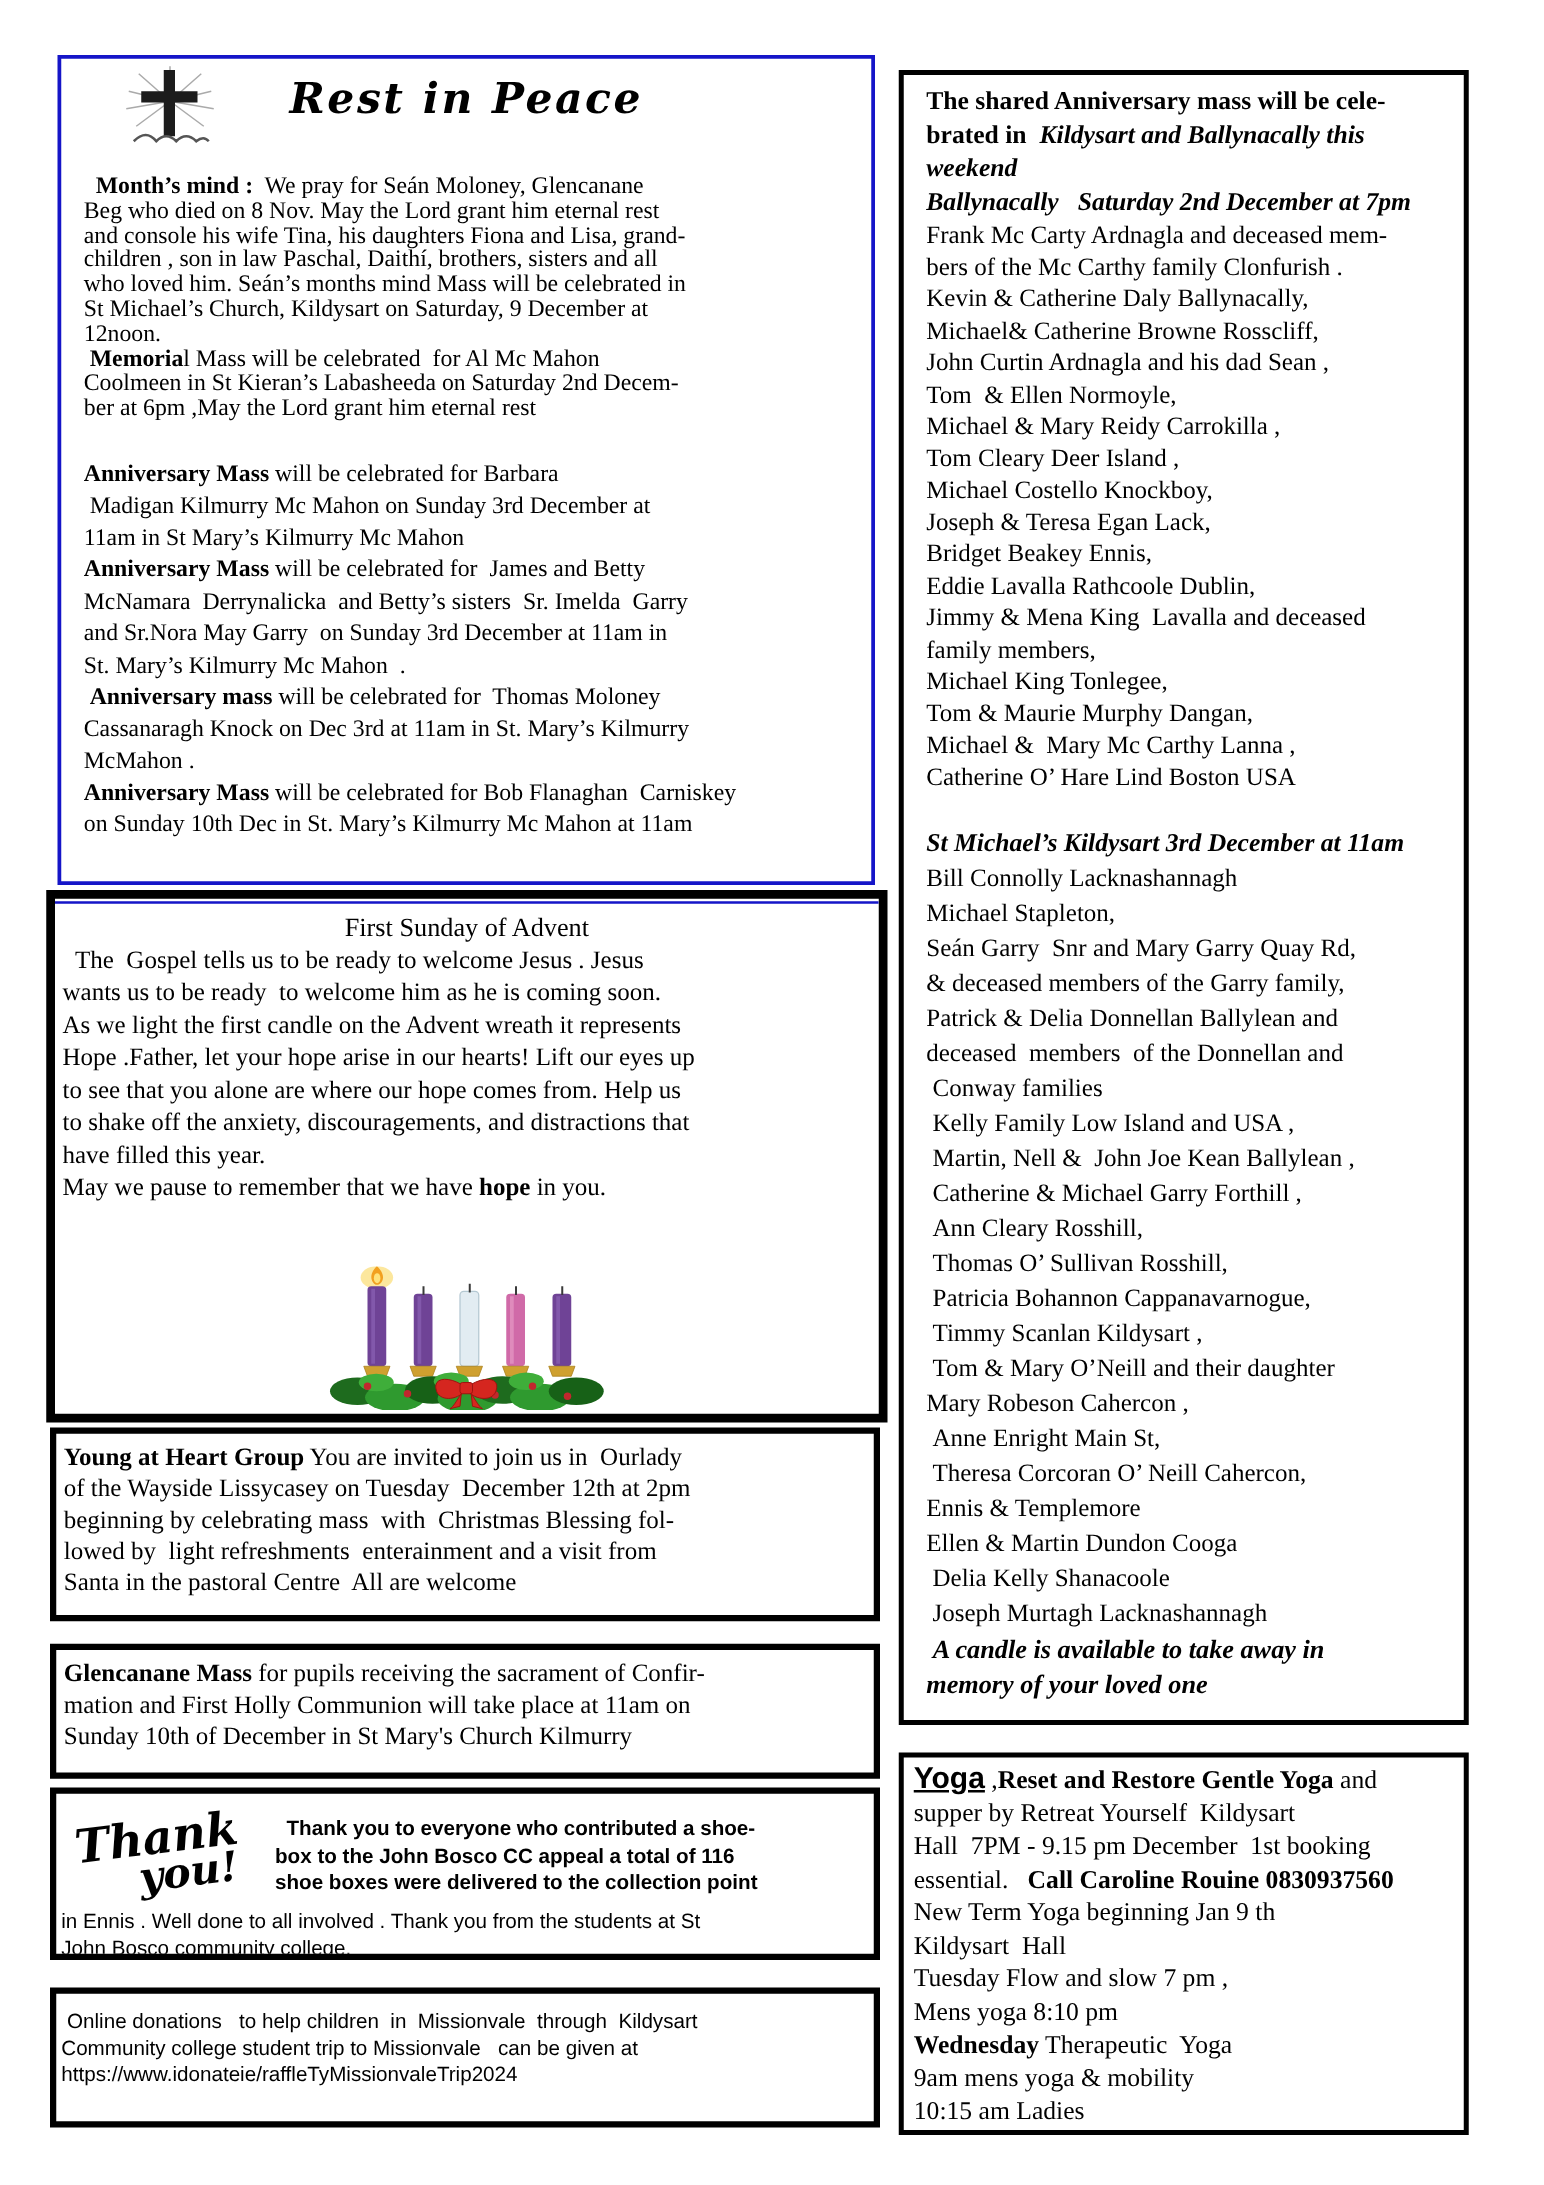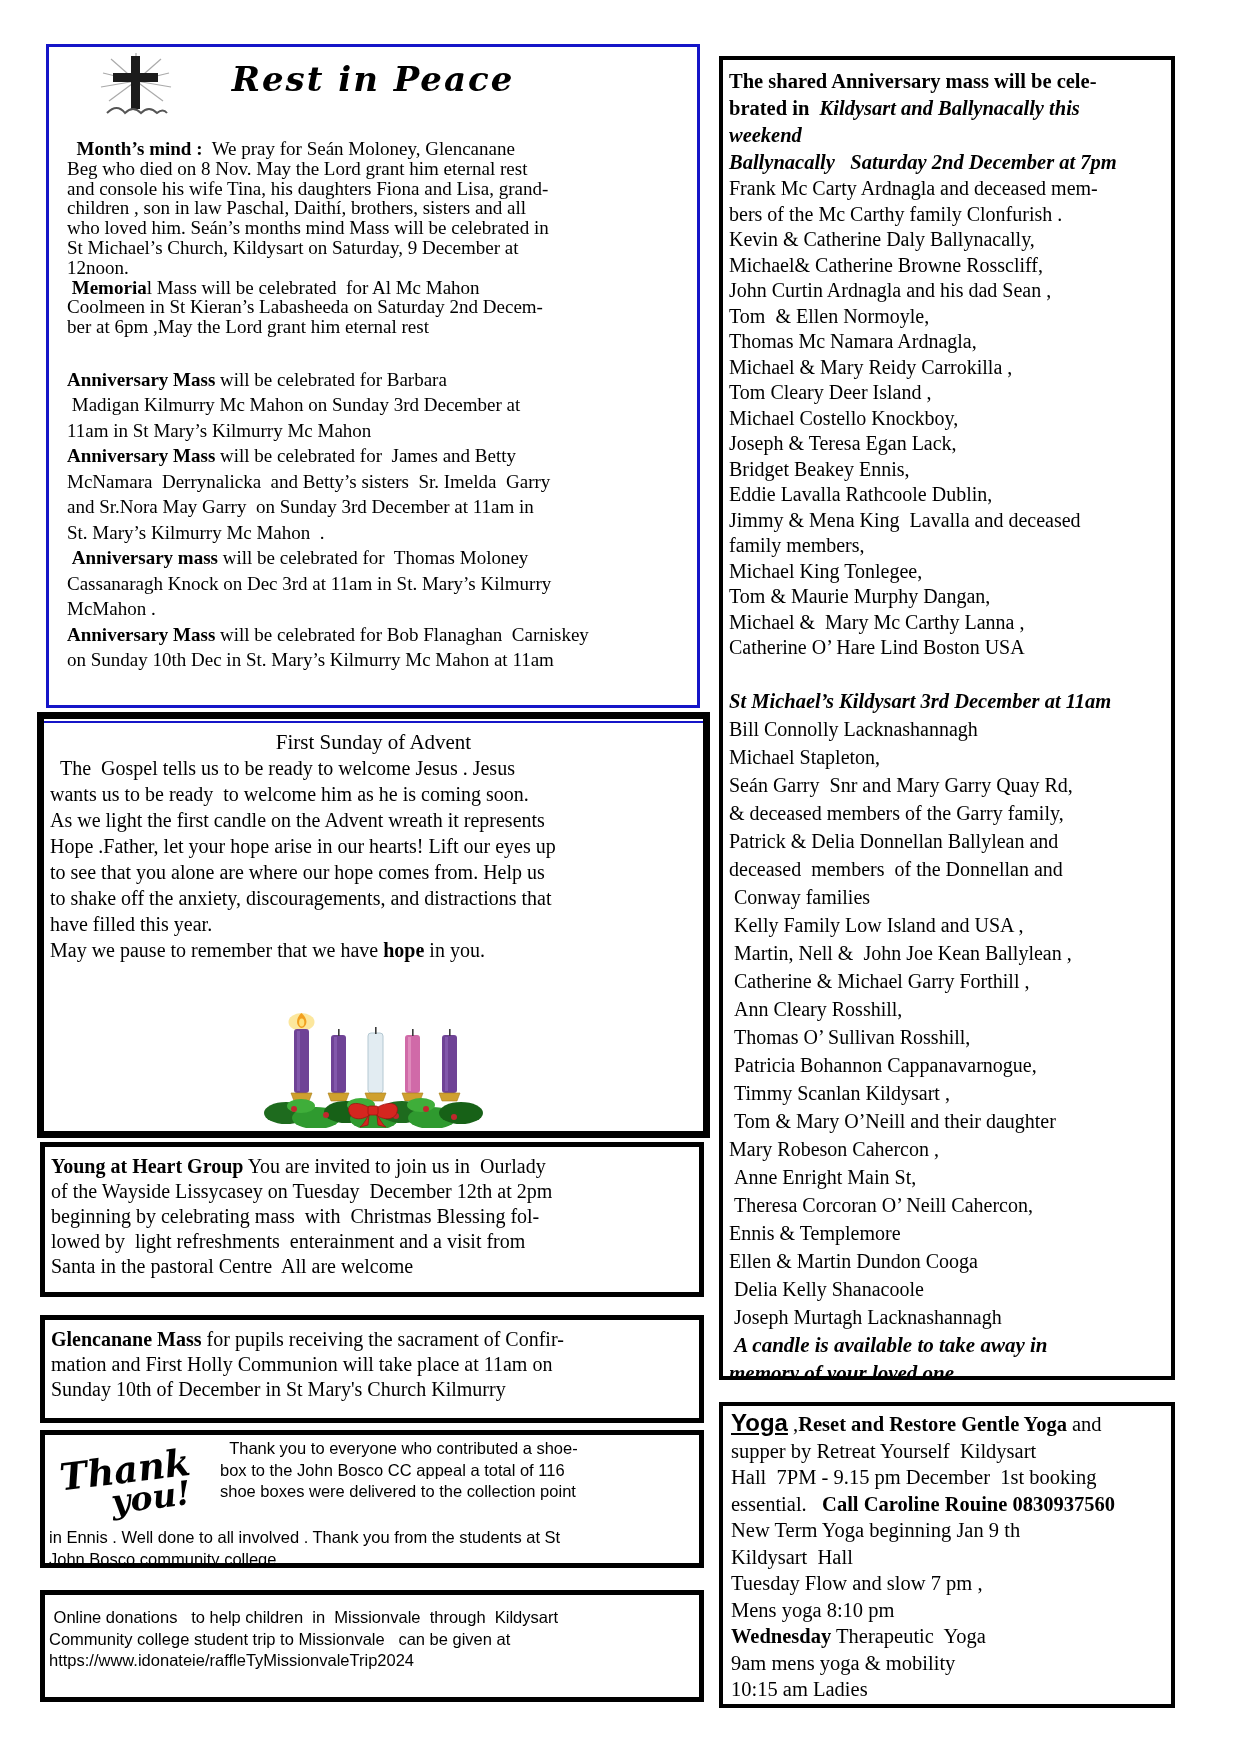--- a/index.html
+++ b/index.html
@@ -30,25 +30,25 @@
   .advent-title{text-align:center;font-weight:400;font-size:21px;line-height:26px;}
   .advent-p{font-size:20px;line-height:26px;}
   .wreath-wrap{margin:50px auto 0 auto;width:235px;}
   .std-p{font-size:20px;line-height:25px;padding:7px 16px 0 6px;}
   .sans-box{font-family:"Liberation Sans",sans-serif;font-size:16.5px;line-height:21.7px;}
   .thanks-top{position:relative;min-height:92px;}
   .thanks-logo{position:absolute;left:16px;top:14px;width:190px;transform:rotate(-7deg);
                font-family:"DejaVu Serif",serif;font-style:italic;font-weight:700;}
   .thanks-logo .l1{font-size:37px;line-height:34px;}
   .thanks-logo .l2{font-size:33px;line-height:28px;margin-left:48px;}
-  .thanks-beside{padding:3px 4px 0 175px;}
+  .thanks-beside{padding:18px 4px 0 175px;font-weight:bold;}
   .thanks-below{padding:0 4px 0 4px;}
   .online-p{padding:12px 4px 0 4px;}
   
-  .ann-inner{padding:8px 8px 0 6px;}
+  .ann-inner{padding:8px 8px 0 18px;}
   .ann-intro{font-size:20.5px;line-height:27px;}
   .name-line{font-size:20px;}
   .list-bally .name-line{line-height:25.5px;}
   .list-kil .name-line{line-height:28px;}
   .kil-header{font-size:20.5px;line-height:28px;font-weight:700;font-style:italic;
               margin-top:26px;}
   .candle-note{font-size:21px;line-height:28px;}
   .yoga-p{font-size:20.5px;line-height:26.5px;padding:4px 6px 0 8px;}
 </style>
 </head>
@@ -219,21 +219,20 @@
 weekend</span><span class="seg-n">
 </span><span class="seg-bi">Ballynacally   Saturday 2nd December at 7pm</span></div>
       <div class="list-bally">
 
       <div class="name-line">Frank Mc Carty Ardnagla and deceased mem-
 bers of the Mc Carthy family Clonfurish .</div>
           <div class="name-line">Kevin &amp; Catherine Daly Ballynacally,</div>
           <div class="name-line">Michael&amp; Catherine Browne Rosscliff,</div>
           <div class="name-line">John Curtin Ardnagla and his dad Sean ,</div>
           <div class="name-line">Tom  &amp; Ellen Normoyle,</div>
-          <div class="name-line">Thomas Mc Namara Ardnagla,</div>
           <div class="name-line">Michael &amp; Mary Reidy Carrokilla ,</div>
           <div class="name-line">Tom Cleary Deer Island ,</div>
           <div class="name-line">Michael Costello Knockboy,</div>
           <div class="name-line">Joseph &amp; Teresa Egan Lack,</div>
           <div class="name-line">Bridget Beakey Ennis,</div>
           <div class="name-line">Eddie Lavalla Rathcoole Dublin,</div>
           <div class="name-line">Jimmy &amp; Mena King  Lavalla and deceased
 family members,</div>
           <div class="name-line">Michael King Tonlegee,</div>
           <div class="name-line">Tom &amp; Maurie Murphy Dangan,</div>

